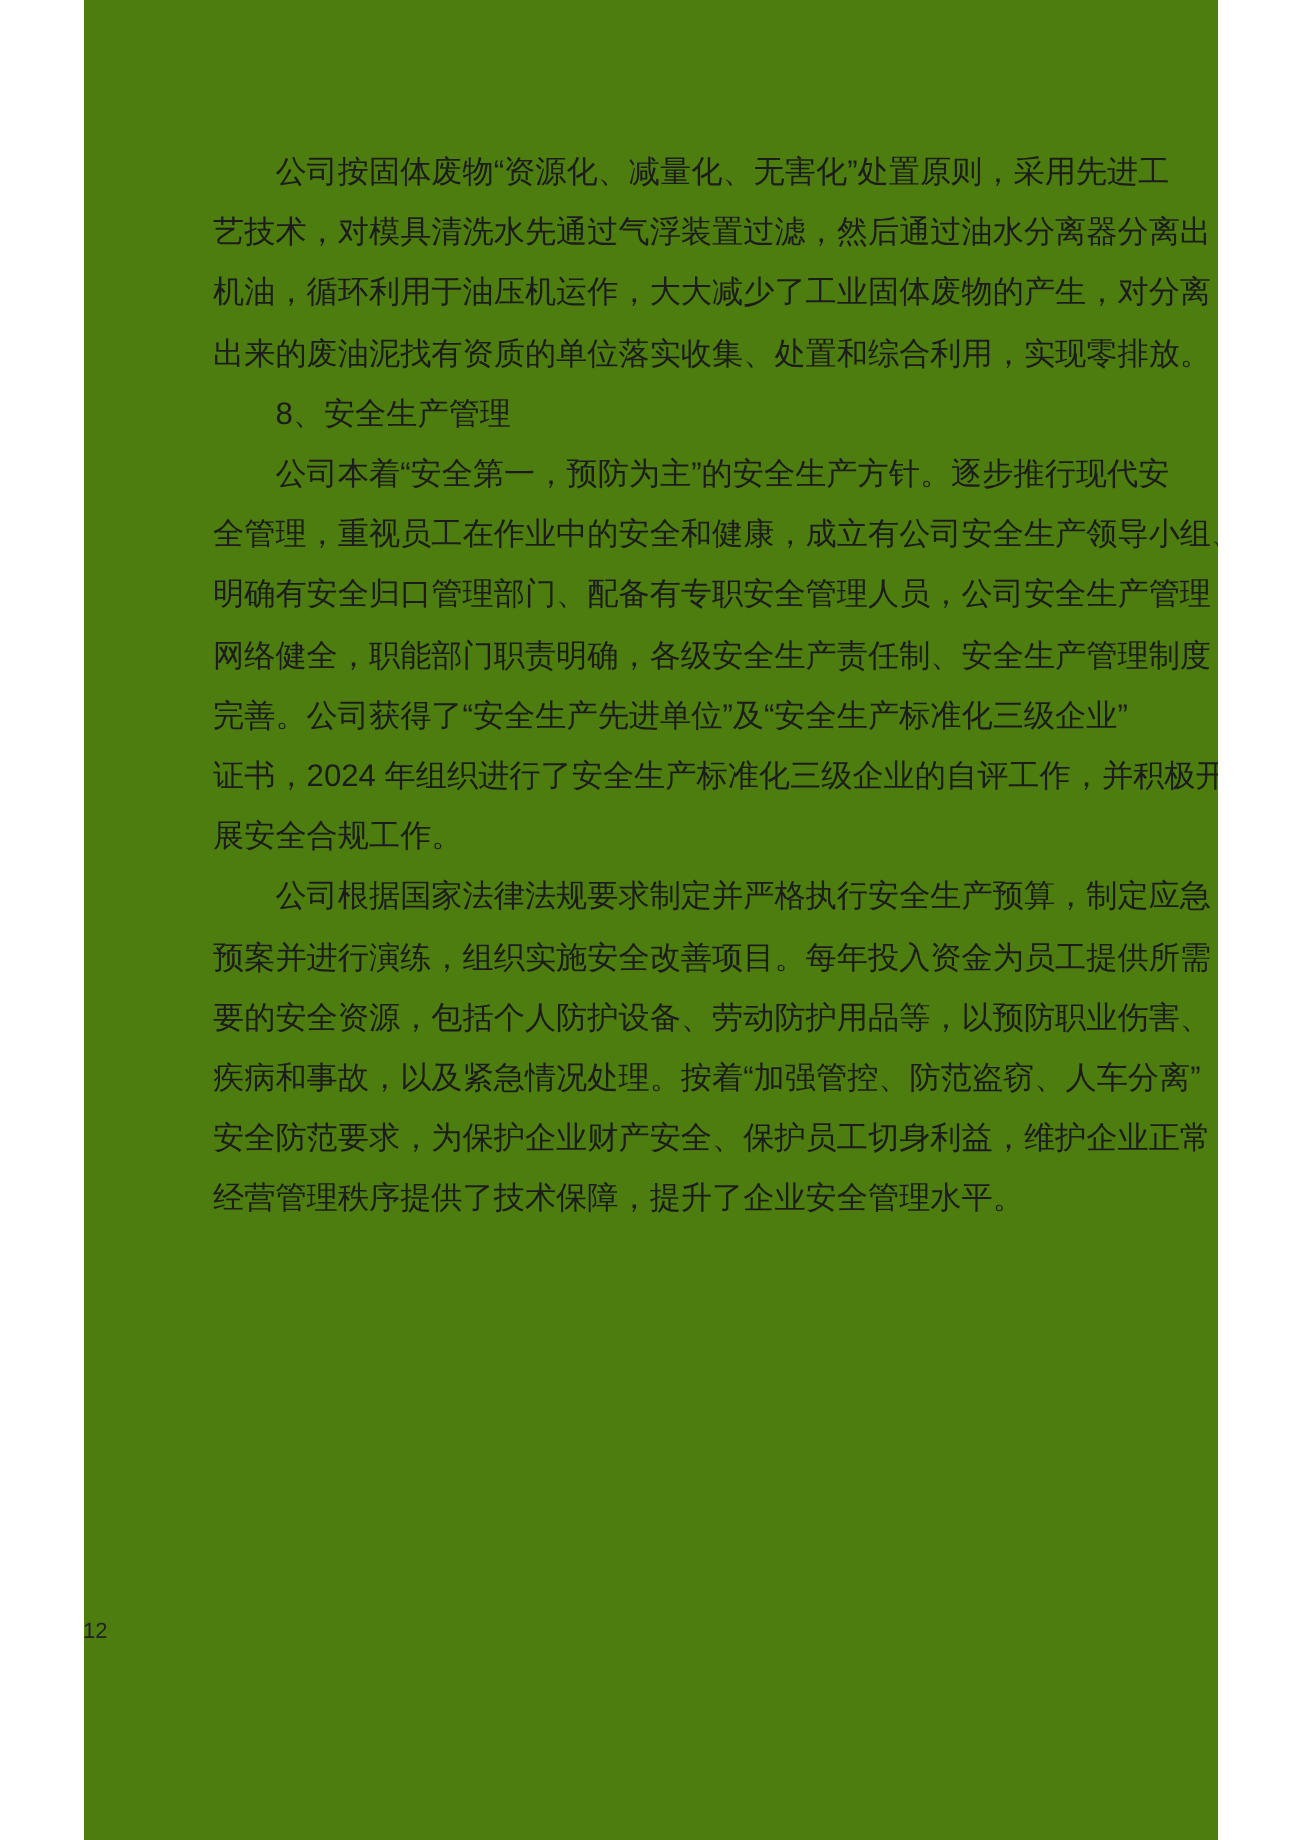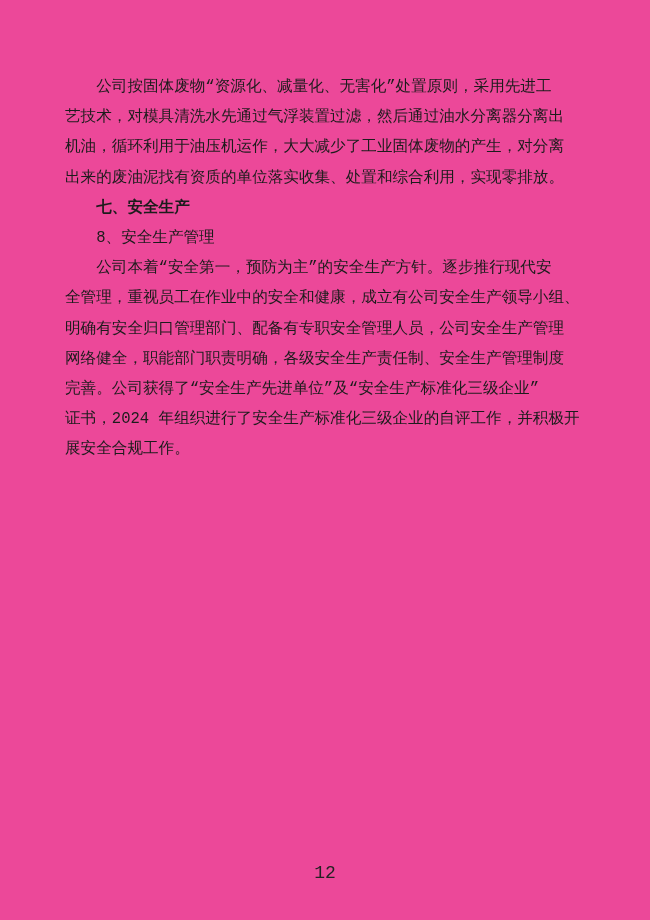--- a/index.html
+++ b/index.html
@@ -2,24 +2,24 @@
 <html><head>
 <meta charset="utf-8">
 <style>
   html, body {
     margin: 0;
     padding: 0;
     background: #ffffff;
   }
   .page {
     position: relative;
-    width: 650px;
+    width: 567px;
     height: 920px;
-    background: #ec4899;
-    font-family: Liberation Mono, monospace;
+    background: #4d7c0f;
+    font-family: Liberation Sans, sans-serif;
     color: #1c1c1c;
     overflow: hidden;
     margin: 0 auto;
   }
   .content {
     position: absolute;
     left: 65px;
     top: 72px;
     width: 527px;
     font-size: 15.6px;
@@ -41,41 +41,45 @@
     font-weight: 700;
   }
   .subheading {
     margin: 0;
     text-indent: 2em;
     font-weight: 400;
   }
   .page-footer {
     position: absolute;
     left: 0;
-    top: 865px;
+    top: 808px;
     width: 100%;
-    text-align: center;
-    font-size: 18px;
+    font-size: 11px;
     line-height: 16px;
     color: #222222;
   }
 </style>
 </head>
 <body>
 
 <div class="page">
   <div class="content">
     <p class="para">公司按固体废物“资源化、减量化、无害化”处置原则，采用先进工
 艺技术，对模具清洗水先通过气浮装置过滤，然后通过油水分离器分离出
 机油，循环利用于油压机运作，大大减少了工业固体废物的产生，对分离
 出来的废油泥找有资质的单位落实收集、处置和综合利用，实现零排放。</p>
-    <h2 class="section-heading">七、安全生产</h2>
     <p class="subheading">8、安全生产管理</p>
     <p class="para">公司本着“安全第一，预防为主”的安全生产方针。逐步推行现代安
 全管理，重视员工在作业中的安全和健康，成立有公司安全生产领导小组、
 明确有安全归口管理部门、配备有专职安全管理人员，公司安全生产管理
 网络健全，职能部门职责明确，各级安全生产责任制、安全生产管理制度
 完善。公司获得了“安全生产先进单位”及“安全生产标准化三级企业”
 证书，2024 年组织进行了安全生产标准化三级企业的自评工作，并积极开
 展安全合规工作。</p>
+    <p class="para">公司根据国家法律法规要求制定并严格执行安全生产预算，制定应急
+预案并进行演练，组织实施安全改善项目。每年投入资金为员工提供所需
+要的安全资源，包括个人防护设备、劳动防护用品等，以预防职业伤害、
+疾病和事故，以及紧急情况处理。按着“加强管控、防范盗窃、人车分离”
+安全防范要求，为保护企业财产安全、保护员工切身利益，维护企业正常
+经营管理秩序提供了技术保障，提升了企业安全管理水平。</p>
   </div>
   <div class="page-footer">12</div>
 </div>
 
 </body></html>

